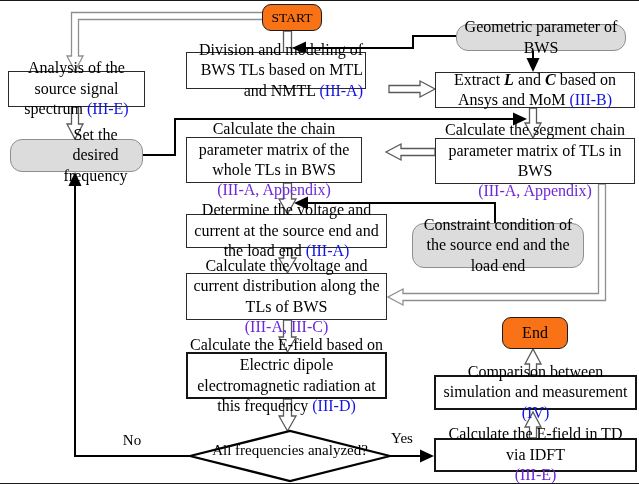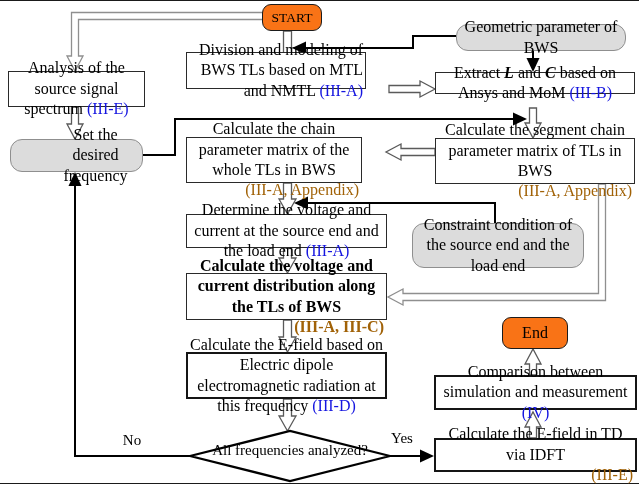--- a/index.html
+++ b/index.html
@@ -12,21 +12,21 @@
   .node{
     position:absolute;z-index:2;box-sizing:border-box;
     display:flex;align-items:center;justify-content:center;
     text-align:center;font-size:16px;line-height:1.28;padding:1px 2px;
   }
   .proc{background:#ffffff;border:1.5px solid #2a2a2a;}
   .proc.thick{border-width:2px;border-color:#151515;}
   .term{background:#f97316;border:1.5px solid #1c1c1c;border-radius:9px;font-weight:normal;}
   .io{background:#dcdcdc;border:1px solid #8f8f8f;border-radius:12px;}
   .ref{color:#1515e0;}
-  .refline{display:block;color:#a16207;text-align:right;}
+  .refline{display:block;color:#6d28d9;}
   .sym{font-weight:bold;font-style:italic;}
   .edge-label{position:absolute;z-index:2;font-size:15px;text-align:center;}
   .dtext{position:absolute;z-index:2;font-size:15px;text-align:center;line-height:1.3;}
   .hollow{fill:#ffffff;stroke:#5a5a5a;stroke-width:1.3;}
   .hollow.lite{stroke:#8f8f8f;}
   .bline{fill:none;stroke:#000;stroke-width:2;}
   .bhead{fill:#000;stroke:none;}
 </style>
 </head>
 <body>
@@ -81,21 +81,21 @@
       <span>Analysis of the source signal spectrum </span><span class="ref">(III-E)</span>
     </div>
   </div>
 
   <div class="node proc" style="left:186px;top:52px;width:180px;height:37px;text-align:right;">
     <div>
       <span>Division and modeling of BWS TLs based on MTL and NMTL </span><span class="ref">(III-A)</span>
     </div>
   </div>
 
-  <div class="node proc" style="left:435px;top:72px;width:200px;height:22px;">
+  <div class="node proc" style="left:435px;top:72px;width:200px;height:36px;">
     <div>
       <span>Extract </span><span class="sym">L</span><span> and </span><span class="sym">C</span><span>  based on Ansys and MoM </span><span class="ref">(III-B)</span>
     </div>
   </div>
 
   <div class="node io" style="left:10px;top:139px;width:133px;height:33px;padding-left:40px;">
     <span>Set the desired frequency</span>
   </div>
 
   <div class="node proc" style="left:186px;top:137px;width:176px;height:46px;">
@@ -115,21 +115,21 @@
   <div class="node proc" style="left:186px;top:214px;width:201px;height:34px;">
     <div>
       <span>Determine the voltage and current at the source end and the load end </span><span class="ref">(III-A)</span>
     </div>
   </div>
 
   <div class="node io" style="left:412px;top:223px;width:172px;height:45px;">
     <span>Constraint condition of the source end and the load end</span>
   </div>
 
-  <div class="node proc" style="left:186px;top:273px;width:201px;height:47px;font-weight:bold;">
+  <div class="node proc" style="left:186px;top:273px;width:201px;height:47px;">
     <div>
       <span>Calculate the voltage and current distribution along the TLs of BWS</span>
       <span class="refline">(III-A, III-C)</span>
     </div>
   </div>
 
   <div class="node term" style="left:502px;top:317px;width:66px;height:32px;">
     <span>End</span>
   </div>
 

